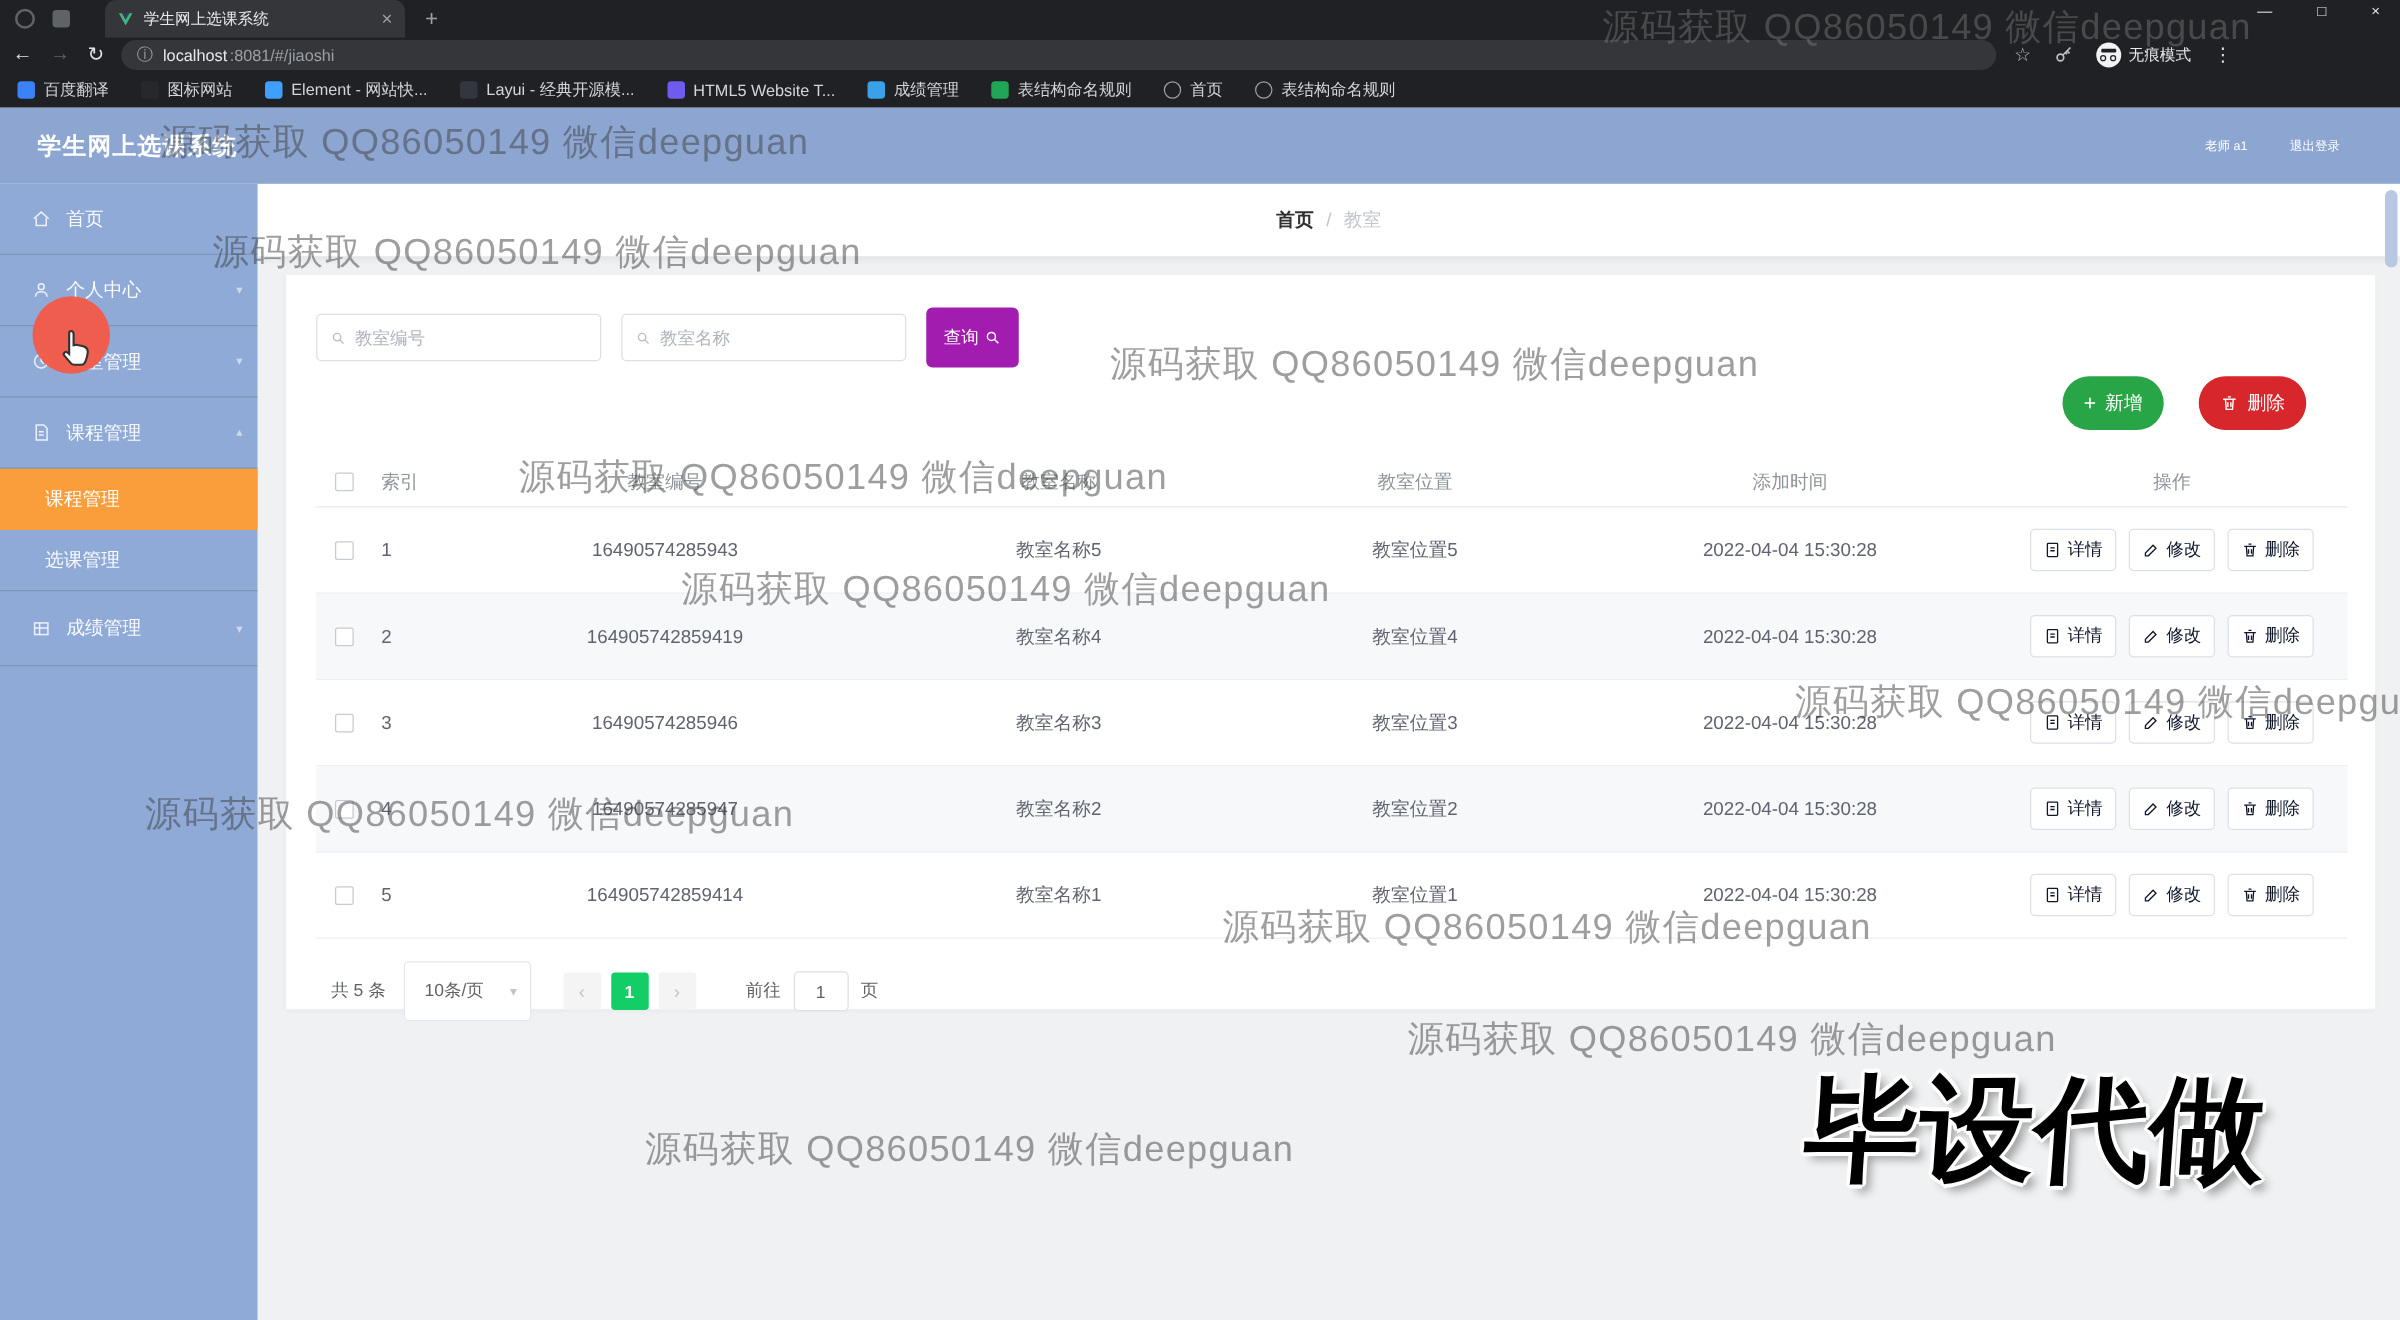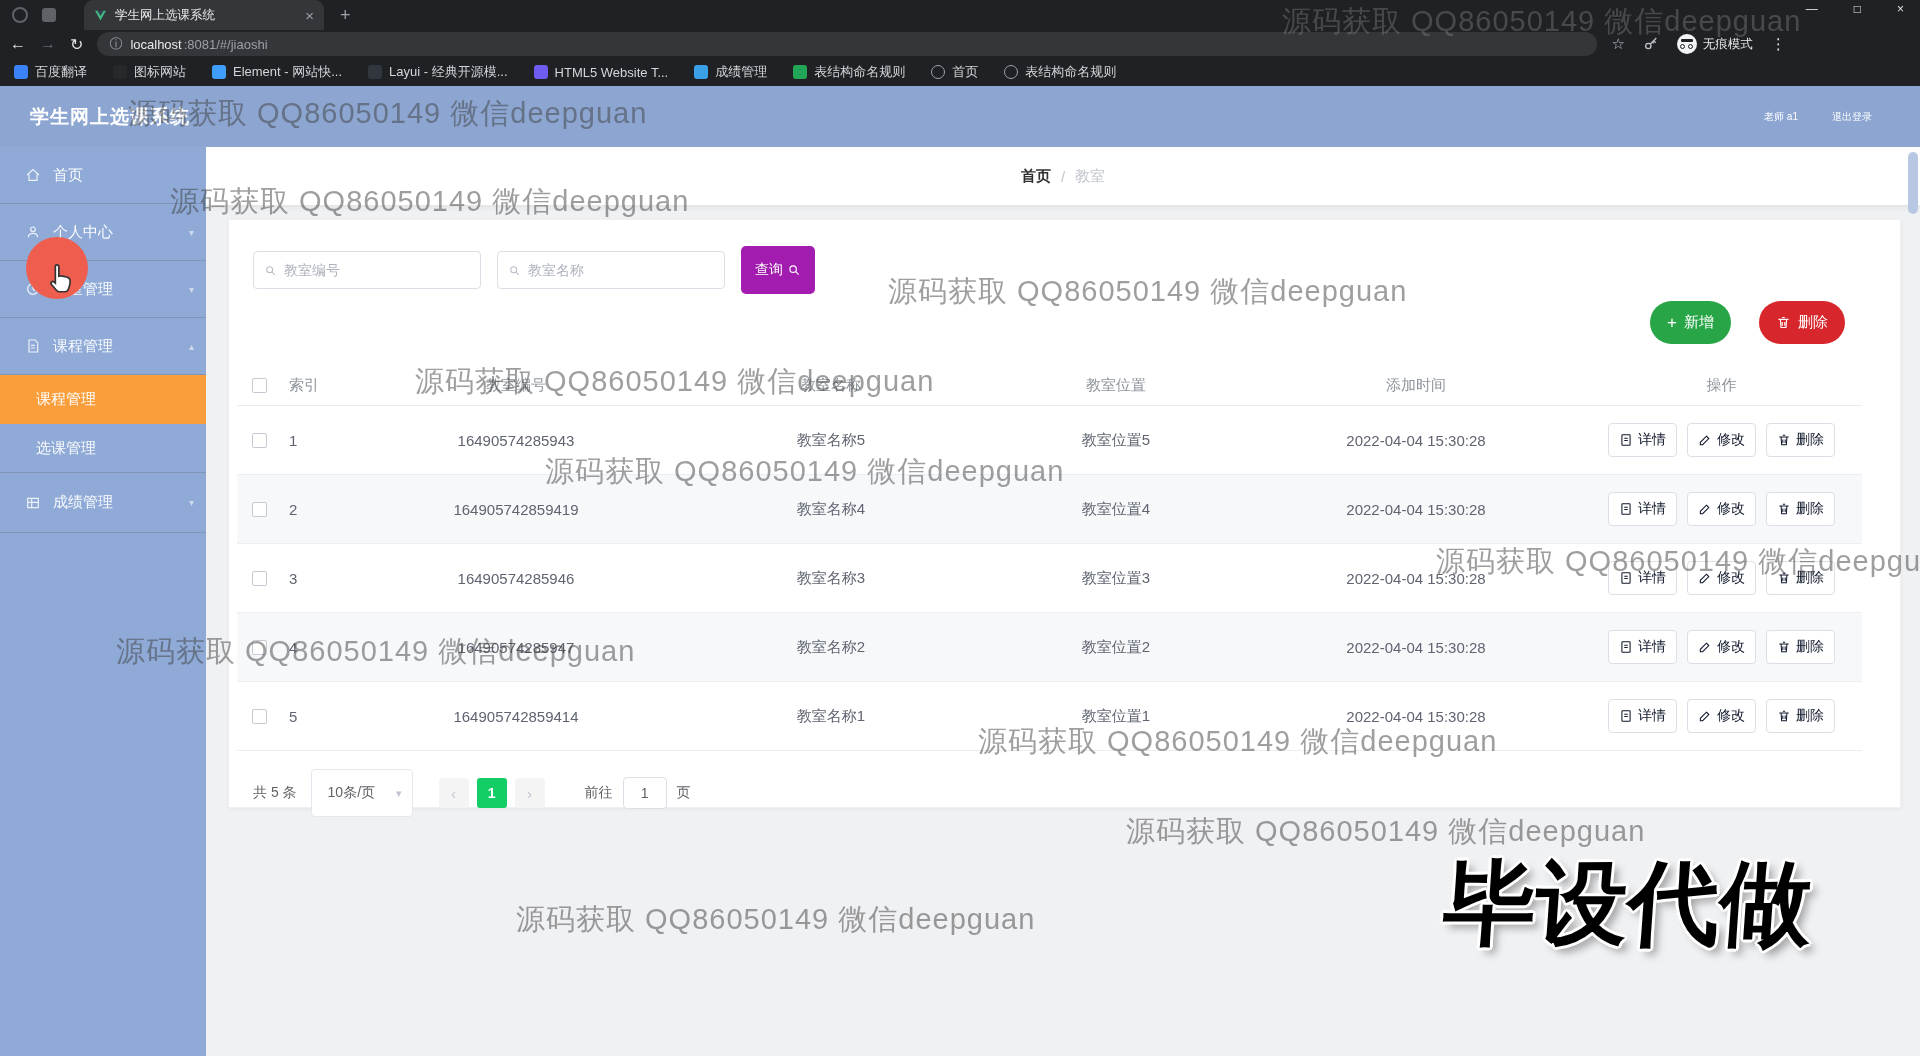--- a/index.html
+++ b/index.html
@@ -72,33 +72,33 @@
   .btn-query { height:48px; padding:0 14px; background:#a21caf; border:none; border-radius:5px; color:#fff; font-size:14px; display:flex; align-items:center; gap:4px; }
 
   
   .toolrow { position:absolute; right:55px; top:81px; display:flex; gap:28px; }
   .pillbtn { height:43px; border:none; border-radius:22px; padding:0 17px; color:#fff; font-size:15px; display:flex; align-items:center; gap:7px; }
   .btn-add { background:#28A546; }
   .btn-del { background:#D7262C; }
   .plus { font-size:17px; }
 
   
-  .tbl { position:absolute; left:8px; top:146px; width:1625px; font-size:15px; }
+  .tbl { position:absolute; left:24px; top:146px; width:1625px; font-size:15px; }
   .tr { display:grid; grid-template-columns:44px 70px 330px 300px 270px 330px 1fr; align-items:center; }
   .thead { height:40px; color:#8e949c; border-bottom:1px solid #e8eaf0; }
   .row { height:69px; color:#5f6470; border-bottom:1px solid #eceef3; }
   .row.stripe { background:#f7f8fa; }
   .cell { display:flex; justify-content:center; align-items:center; }
   .cell.left { justify-content:flex-start; padding-left:8px; }
   .cb { width:15px; height:15px; border:1px solid #c6cad2; border-radius:2px; background:#fff; }
   .acts { display:flex; gap:10px; justify-content:center; }
   .abtn { height:34px; padding:0 10px; background:#fff; border:1px solid #dcdfe6; border-radius:4px; color:#0f172a; font-size:14px; display:flex; align-items:center; gap:5px; }
 
   
-  .pager { position:absolute; left:24px; top:549px; display:flex; align-items:center; gap:14px; font-size:14px; color:#606266; }
+  .pager { position:absolute; left:36px; top:549px; display:flex; align-items:center; gap:14px; font-size:14px; color:#606266; }
   .psel { width:102px; height:48px; border:1px solid #e4e7ed; border-radius:4px; display:flex; align-items:center; justify-content:space-between; padding:0 10px 0 16px; color:#606266; background:#fff; }
   .psel .ar { color:#c0c4cc; font-size:11px; }
   .pgroup { display:flex; gap:8px; align-items:center; margin-left:12px; }
   .pbtn { width:30px; height:30px; border-radius:3px; background:#f4f4f5; color:#c0c4cc; display:flex; align-items:center; justify-content:center; font-size:15px; }
   .pcur { width:30px; height:30px; border-radius:3px; background:#13CE66; color:#fff; font-weight:bold; display:flex; align-items:center; justify-content:center; font-size:14px; }
   .goto { display:flex; align-items:center; gap:10px; margin-left:26px; }
   .goto input { width:44px; height:32px; border:1px solid #dcdfe6; border-radius:4px; text-align:center; font-size:14px; color:#606266; outline:none; font-family:"Liberation Sans",sans-serif; }
 
   
   .wm { position:absolute; font-size:29px; color:rgba(62,62,62,0.50); white-space:nowrap; pointer-events:none; z-index:40; letter-spacing:1px; }

